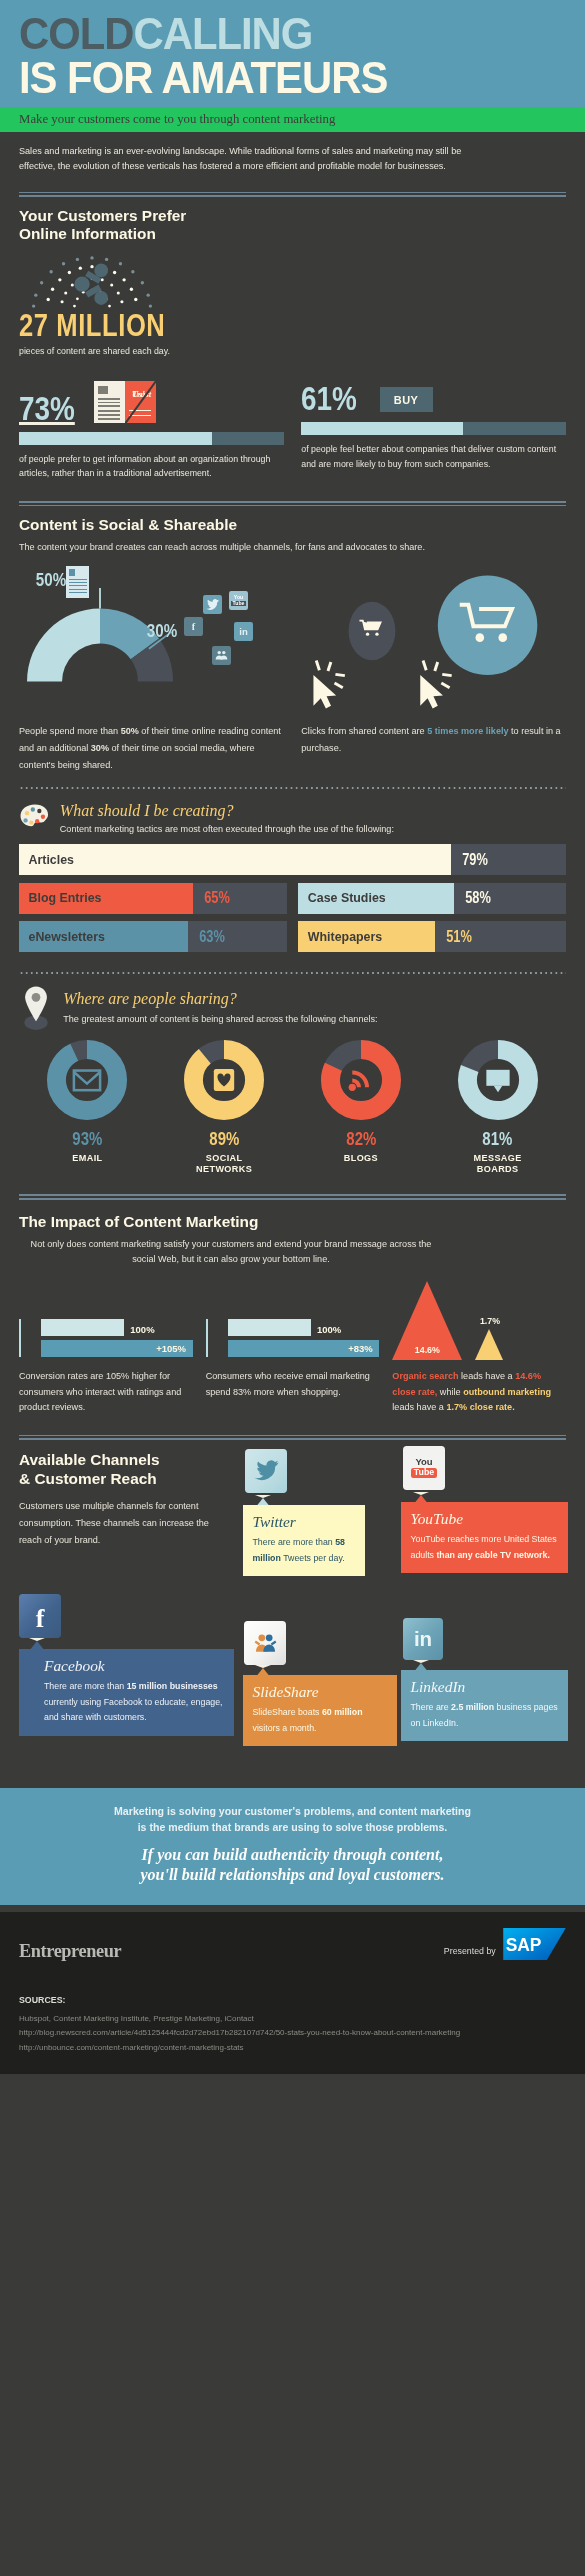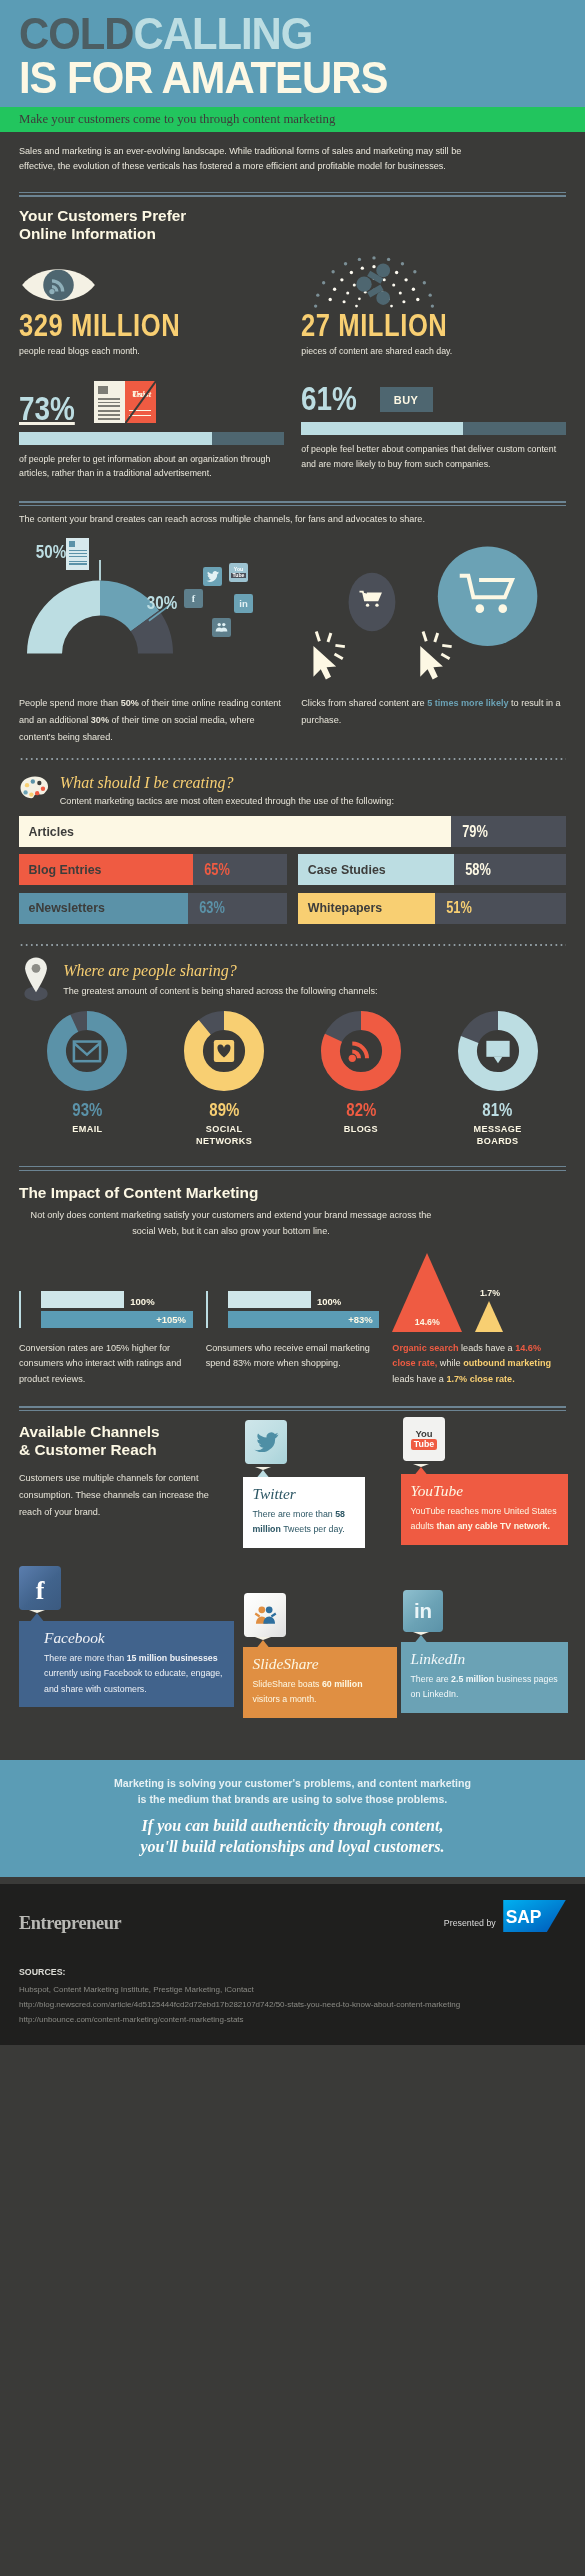--- a/index.html
+++ b/index.html
@@ -142,35 +142,20 @@
   </div>
   <div class="intro">Sales and marketing is an ever-evolving landscape. While traditional forms of sales and marketing may still be effective, the evolution of these verticals has fostered a more efficient and profitable model for businesses.</div>
 
   <div class="dbl-rule">
       <div></div>
       <div></div>
     </div>
   <h2 class="sec"><span>Your Customers Prefer</span><br><span>Online Information</span></h2>
 
   <div class="twocol" style="margin-top:11.7px;">
-    <div class="col">
-      <div class="row-icons">
-        <svg width="79" height="48" viewBox="0 0 108 66">
-          <path d="M4 33 C26 4, 82 4, 104 33 C82 62, 26 62, 4 33 Z" fill="#f4f1e4"></path>
-          <circle cx="54" cy="33" r="21" fill="#4e6670"></circle>
-          <g fill="#8fb0ba">
-            <circle cx="45" cy="42" r="3.6"></circle>
-            <path d="M45 33 a9 9 0 0 1 9 9 h-4.5 a4.5 4.5 0 0 0 -4.5 -4.5 z"></path>
-            <path d="M45 25 a17 17 0 0 1 17 17 h-4.5 a12.5 12.5 0 0 0 -12.5 -12.5 z"></path>
-          </g>
-        </svg>
-      </div>
-      <div class="bignum">329 MILLION</div>
-      <div class="bigcap">people read blogs each month.</div>
-    </div>
     <div class="col">
       <div class="row-icons" style="justify-content:flex-start;">
         <svg width="146" height="54" viewBox="0 0 200 74">
           <g fill="#f4f1e4">
             <g id="arc1">
               <circle cx="100" cy="74" r="0"></circle>
             </g>
           </g>
           <g stroke="none">
             <g fill="#fdfaf0">
@@ -268,20 +253,21 @@
           <i style="width:61%"></i>
         </div>
       <div class="metercap">of people feel better about companies that deliver custom content and are more likely to buy from such companies.</div>
     </div>
   </div>
 
   <div class="dbl-rule" style="margin-top:20.5px;">
       <div></div>
       <div></div>
     </div>
+  <h2 class="sec">Content is Social &amp; Shareable</h2>
   <p class="seclead">The content your brand creates can reach across multiple channels, for fans and advocates to share.</p>
 
   <div class="social-wrap">
 
     <svg width="168" height="146" viewBox="0 0 230 200" style="position:absolute;left:16px;top:8.8px;">
       <g transform="translate(115,150)">
         <path d="M -100 0 A 100 100 0 0 1 0 -100 L 0 -52 A 52 52 0 0 0 -52 0 Z" fill="#bcdde2"></path>
         <path d="M 0 -100 A 100 100 0 0 1 80.9 -58.8 L 42.1 -30.6 A 52 52 0 0 0 0 -52 Z" fill="#6ba2b5"></path>
         <path d="M 80.9 -58.8 A 100 100 0 0 1 100 0 L 52 0 A 52 52 0 0 0 42.1 -30.6 Z" fill="#4b4f58"></path>
       </g>
@@ -547,21 +533,21 @@
   <div style="position:relative;height:322px;margin-top:11.7px;">
     <h2 class="sec" style="margin:0 19px;"><span>Available Channels</span><br><span>&amp; Customer Reach</span></h2>
     <p class="seclead" style="margin:10.2px 19px 0 19px;max-width:212px;line-height:1.9;">Customers use multiple channels for content consumption. These channels can increase the reach of your brand.</p>
 
     <div class="ch-ico" style="left:245px;top:-2.9px;width:42px;height:44px;background:linear-gradient(135deg,#cfe6ea 0%,#bcdde2 60%,#a8d2d9 100%);">
       <svg width="25" height="20.5" viewBox="0 0 20 17">
           <path fill="#4e8fa5" d="M20 2q-1 .6-2.2.8Q19 2 19.4.6q-1.1.7-2.4 1A4 4 0 0 0 10 4.6Q5.8 4.4 3 1.3a4 4 0 0 0 1.2 5.4 4 4 0 0 1-1.8-.5 4 4 0 0 0 3.2 4 4 4 0 0 1-1.8 0 4 4 0 0 0 3.7 2.8A8 8 0 0 1 0 14.8 11 11 0 0 0 17.2 5.4 8 8 0 0 0 20 2z"></path>
         </svg>
     </div>
     <div class="ch-tip" style="left:255px;top:44px;border-left:8px solid transparent;border-right:8px solid transparent;border-bottom:10.2px solid #bcdde2;"></div>
-    <div class="ch-card" style="left:243px;top:54px;width:122px;background:#ffffff;color:#2c5664;">
+    <div class="ch-card" style="left:243px;top:54px;width:122px;background:#fef9c3;color:#2c5664;">
       <div class="ch-name">Twitter</div>
       <div class="ch-txt"><span>There are more than </span><b>58 million</b><span> Tweets per day.</span></div>
     </div>
 
     <div class="ch-ico" style="left:403px;top:-5.9px;width:42px;height:44px;background:#f2f2f0;">
       <div style="text-align:center;line-height:1.05;">
         <div style="font-size:9.5px;font-weight:bold;color:#3d3d3b;font-family:'Liberation Sans Narrow','Liberation Sans',sans-serif;">You</div>
         <div style="font-size:8.8px;font-weight:bold;color:#fff;background:#ef5b42;padding:0.7px 2.9px;border-radius:2.2px;margin-top:0.7px;">Tube</div>
       </div>
     </div>

